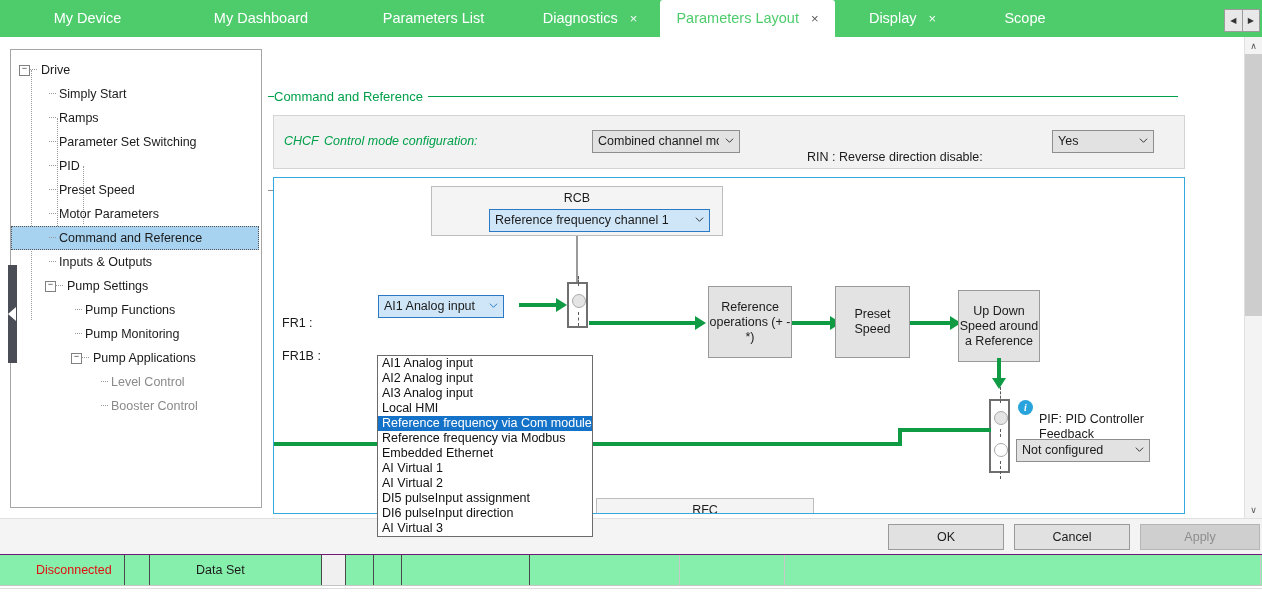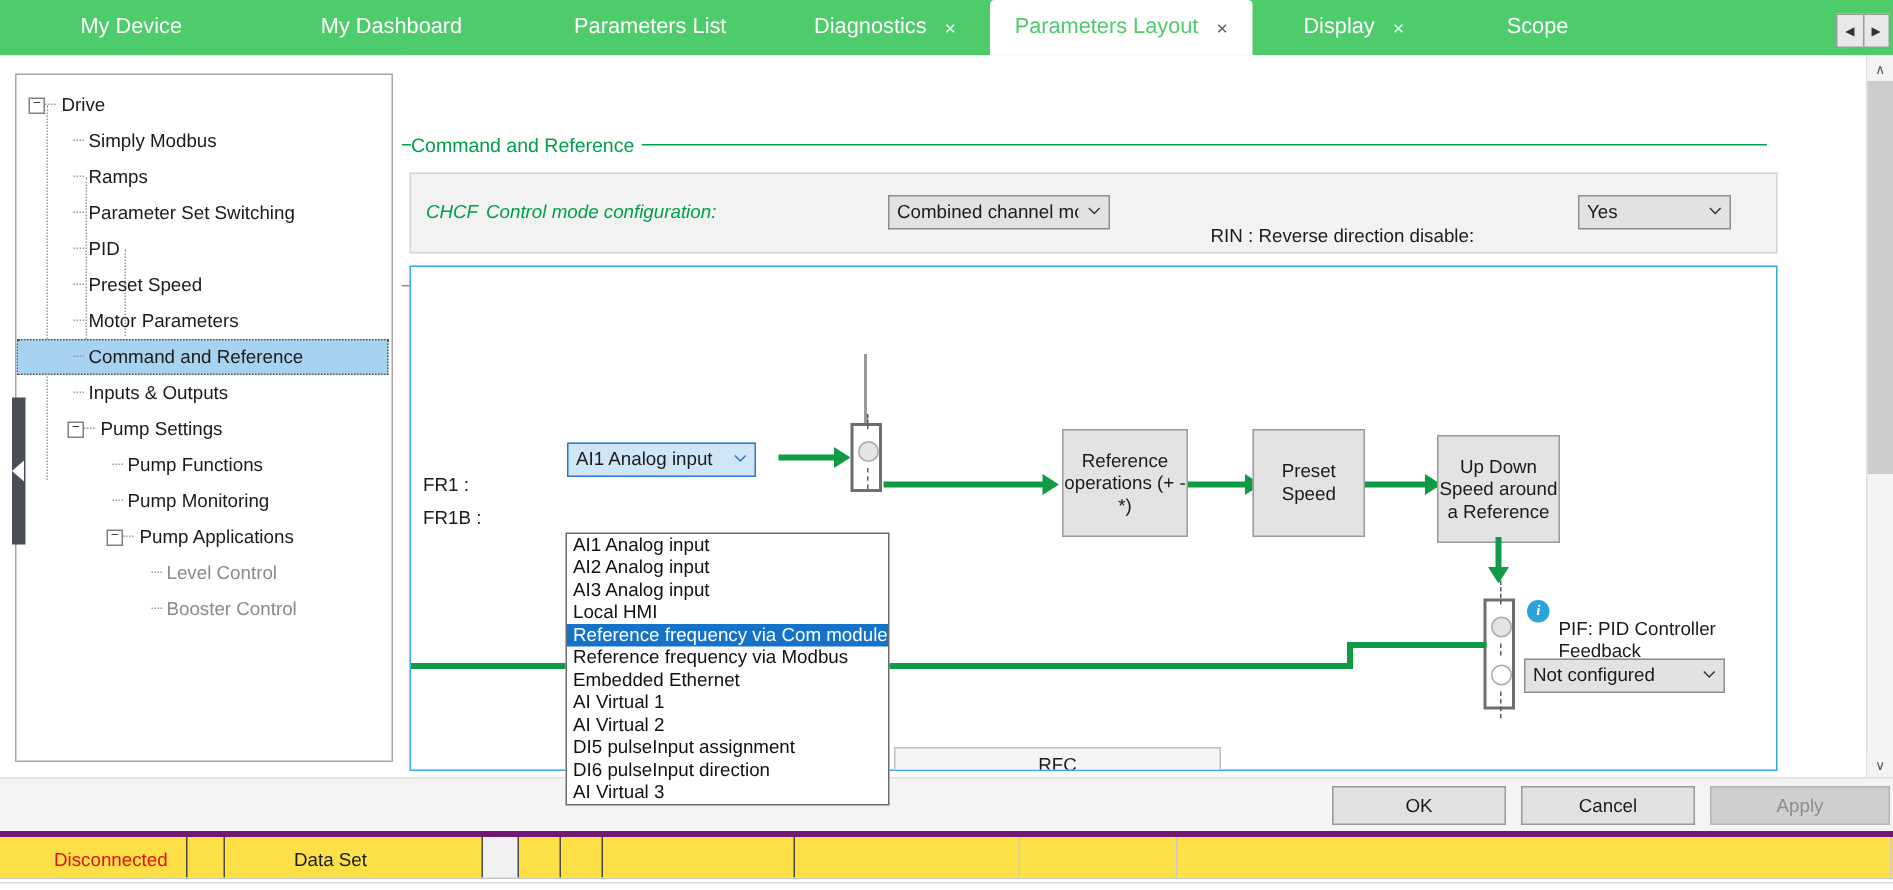--- a/index.html
+++ b/index.html
@@ -175,22 +175,22 @@
   
   .footer{position:absolute;left:0;top:518px;width:1262px;height:36px;background:#f4f4f4;border-top:1px solid #e0e0e0;}
   .btn{
     position:absolute;height:26px;border:1px solid #9a9a9a;background:#e1e1e1;
     font-size:12.5px;color:#1b1b1b;text-align:center;line-height:24px;box-sizing:border-box;
   }
   .btn.disabled{background:#cfcfcf;color:#8d8d8d;border-color:#b5b5b5;}
 
   
   .statusbar{
-    position:absolute;left:0;top:554px;width:1262px;height:31px;background:#fde047;
-    border-top:4px solid #701a75;
+    position:absolute;left:0;top:554px;width:1262px;height:31px;background:#86efac;
+    border-top:1px solid #701a75;
   }
   .scell{position:absolute;top:0;height:30px;border-right:1px solid #4a4a4a;box-sizing:border-box;}
   .scell.light{border-right:1px solid #c9c9c9;}
   .scell.fill{background:#f0f0f0;}
   .stext{position:absolute;top:8px;font-size:12.5px;white-space:nowrap;}
   .stext.red{color:#e01010;}
   .bottomrule{position:absolute;left:0;top:585px;width:1262px;height:2px;background:#ffffff;border-top:1px solid #c5c5c5;border-bottom:1px solid #dddddd;}
 </style>
 </head>
 <body>
@@ -212,21 +212,21 @@
       <div class="vline" style="left:46px;top:68px;height:130px;"></div>
       <div class="vline" style="left:72px;top:116px;height:58px;"></div>
       <div id="treenodes">
           <div class="tnode" style="top: 8px; position: absolute; left: 0px; width: 248px;">
             <div class="expander" style="left: 8px;">−</div>
             <div class="dashlead" style="left: 19px;"></div>
             <div class="tlbl" style="left: 30px;">Drive</div>
           </div>
           <div class="tnode" style="top: 32px; position: absolute; left: 0px; width: 248px;">
             <div class="dashlead" style="left: 38px;"></div>
-            <div class="tlbl" style="left: 48px;">Simply Modbus</div>
+            <div class="tlbl" style="left: 48px;">Simply Start</div>
           </div>
           <div class="tnode" style="top: 56px; position: absolute; left: 0px; width: 248px;">
             <div class="dashlead" style="left: 38px;"></div>
             <div class="tlbl" style="left: 48px;">Ramps</div>
           </div>
           <div class="tnode" style="top: 80px; position: absolute; left: 0px; width: 248px;">
             <div class="dashlead" style="left: 38px;"></div>
             <div class="tlbl" style="left: 48px;">Parameter Set Switching</div>
           </div>
           <div class="tnode" style="top: 104px; position: absolute; left: 0px; width: 248px;">
@@ -305,31 +305,40 @@
         </div>
       </div>
 
       <div class="sectrule" style="left:0px;top:153px;width:6px;"></div>
       <div class="chevcircle" style="left:6px;top:145px;"></div>
       <div class="secthdr" style="left:28px;top:147px;">Reference Selection</div>
       <div class="sectrule" style="left:148px;top:153px;width:762px;"></div>
 
       <div class="diagram">
 
+        <div class="lightbox" style="left:157px;top:8px;width:292px;height:50px;">
+          <div class="boxtitle" style="top:4px;">RCB</div>
+          <div class="combo blue" style="left:57px;top:22px;width:221px;">
+            <div class="ctext">Reference frequency channel 1</div>
+            <svg class="carrow" viewBox="0 0 10 10">
+                <path d="M1 3 L5 7 L9 3" stroke="#333" stroke-width="1.1" fill="none"></path>
+              </svg>
+          </div>
+        </div>
 
         <div class="wiregray" style="left:302px;top:58px;width:2px;height:46px;"></div>
 
         <div class="lbl dark" style="left:8px;top:122px;">FR1 :</div>
         <div class="combo blue" style="left:104px;top:117px;width:126px;">
           <div class="ctext">AI1 Analog input</div>
           <svg class="carrow" viewBox="0 0 10 10">
               <path d="M1 3 L5 7 L9 3" stroke="#2b78c4" stroke-width="1.1" fill="none"></path>
             </svg>
         </div>
-        <div class="lbl dark" style="left:8px;top:144px;">FR1B :</div>
+        <div class="lbl dark" style="left:8px;top:155px;">FR1B :</div>
 
         <div class="wire" style="left:245px;top:125px;width:37px;height:4px;"></div>
         <div class="arrowR" style="left:282px;top:120px;"></div>
 
         <div class="switch" style="left:293px;top:104px;height:46px;">
           <div class="swdash" style="top:-8px;height:10px;"></div>
           <div class="swknob" style="top:10px;"></div>
           <div class="swdash" style="top:28px;height:14px;"></div>
         </div>
 

